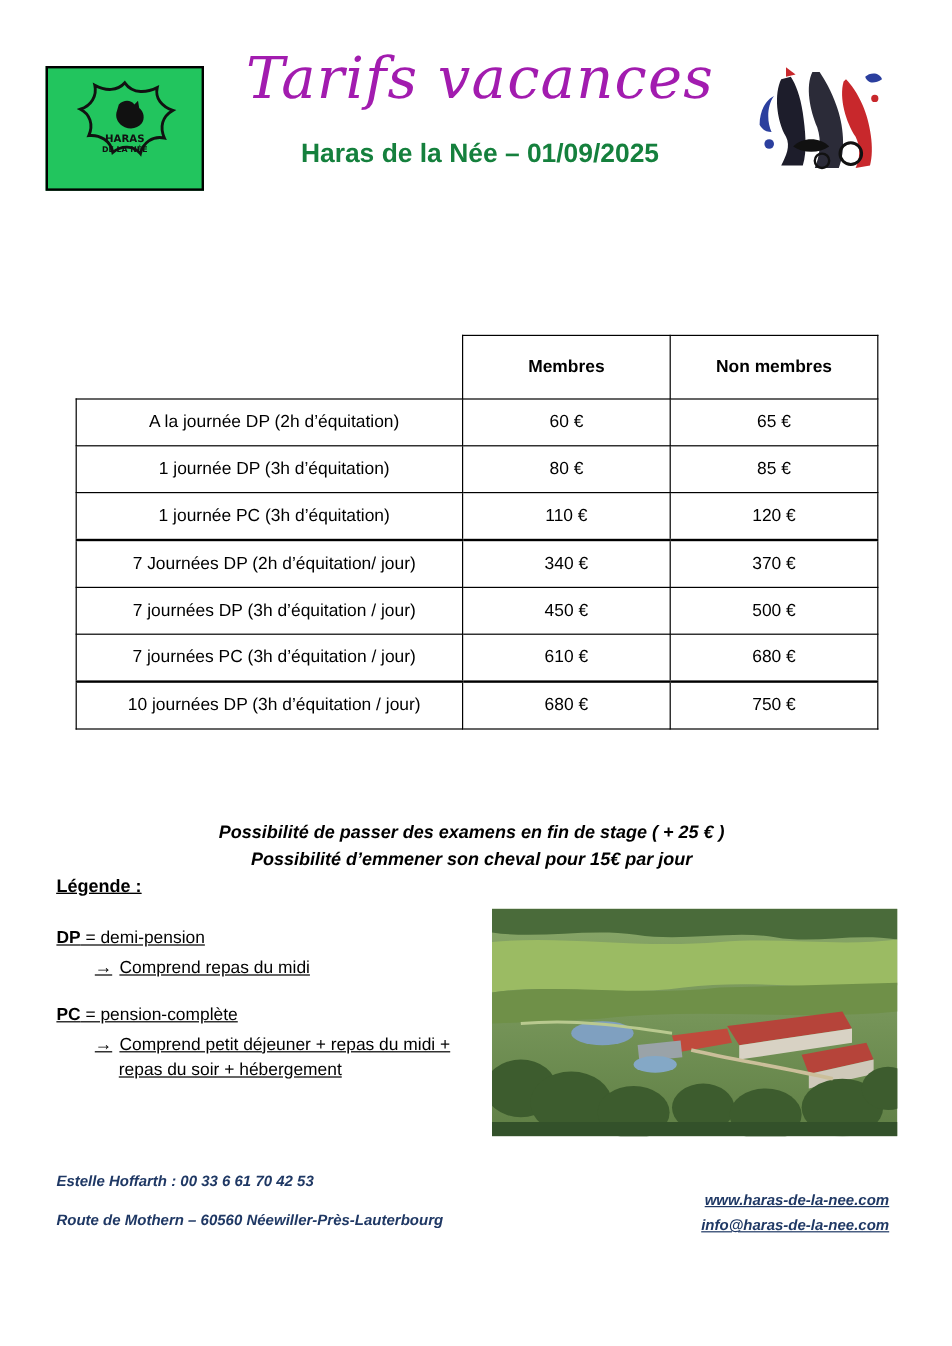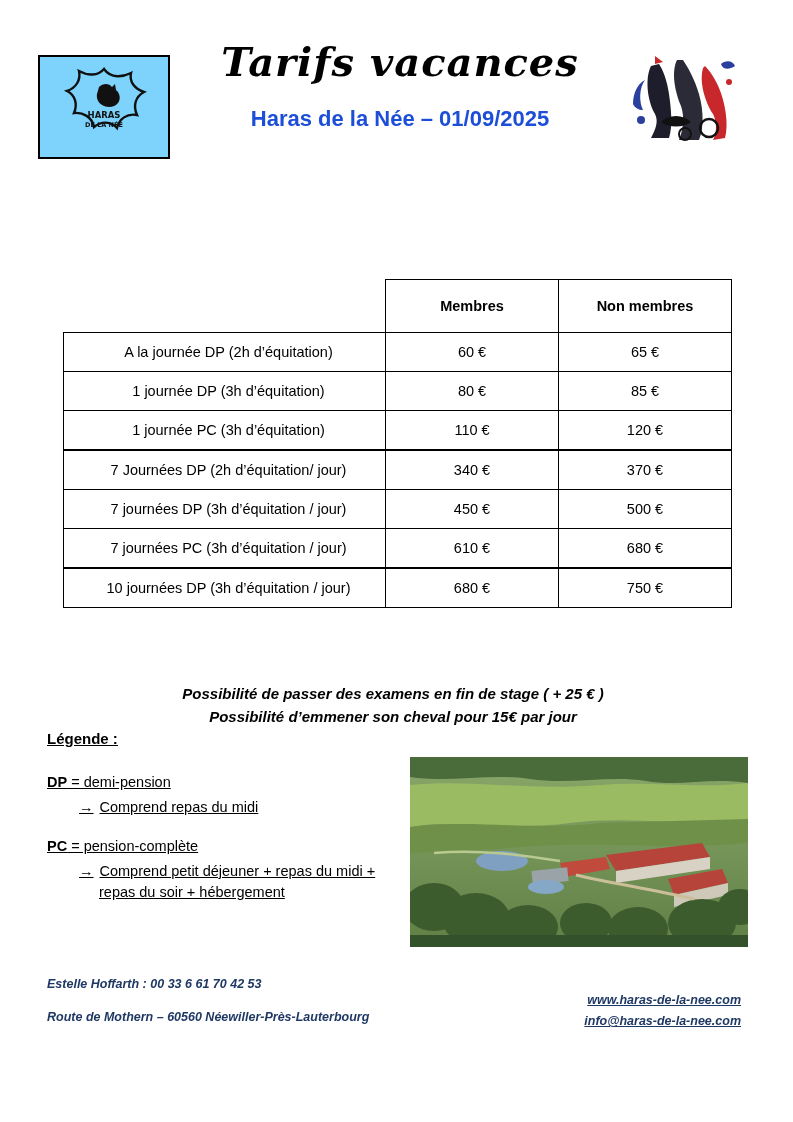--- a/index.html
+++ b/index.html
@@ -24,50 +24,50 @@
     width: 793px;
     height: 150px;
   }
   .logo-box {
     position: absolute;
     left: 38px;
     top: 25px;
     width: 128px;
     height: 100px;
     border: 2px solid #000;
-    background: #7dd3fc;
+    background: #22c55e;
     display: flex;
     align-items: center;
     justify-content: center;
     text-decoration: underline;
   }
   .logo-svg { display: block; }
 
   .title-wrap {
     position: absolute;
     left: 190px;
     top: 10px;
     width: 420px;
     text-align: center;
   }
   .title-main {
     font-family: "DejaVu Serif", serif;
     font-style: italic;
-    font-weight: bold;
-    font-size: 40px;
+    font-weight: normal;
+    font-size: 48px;
     letter-spacing: 1px;
     line-height: 1.1;
-    color: #000000;
+    color: #a21caf;
   }
   .title-sub {
     margin-top: 22px;
     font-family: "Liberation Sans", sans-serif;
     font-weight: bold;
     font-size: 22px;
-    color: #1d4ed8;
+    color: #15803d;
   }
 
   .stamp {
     position: absolute;
     right: 48px;
     top: 18px;
     width: 120px;
     height: 110px;
   }
 

